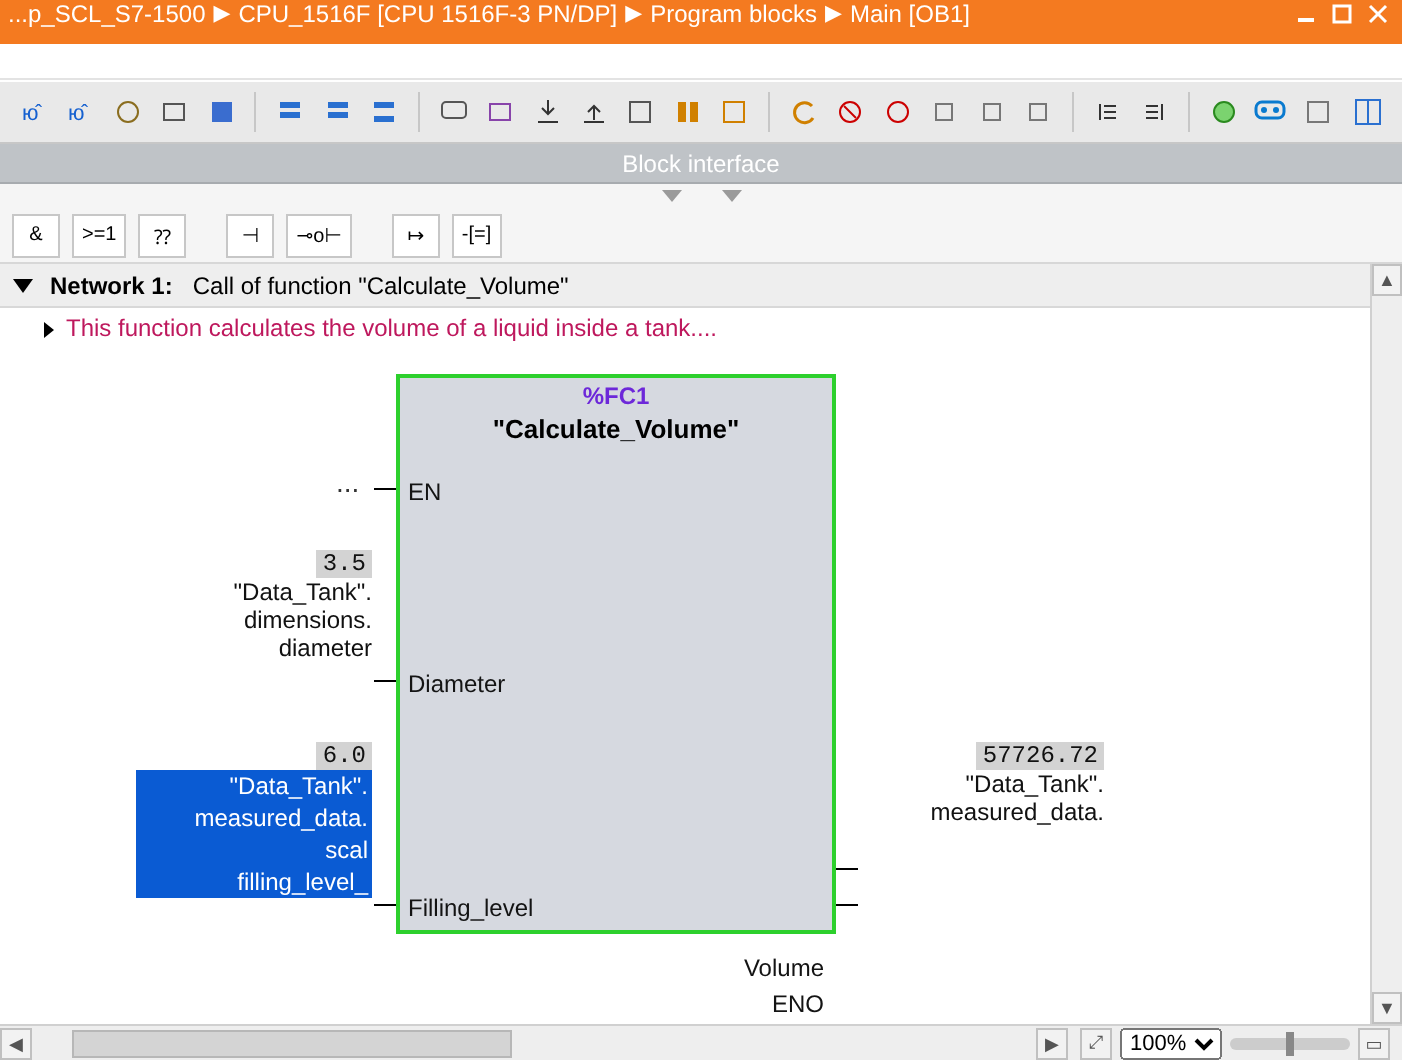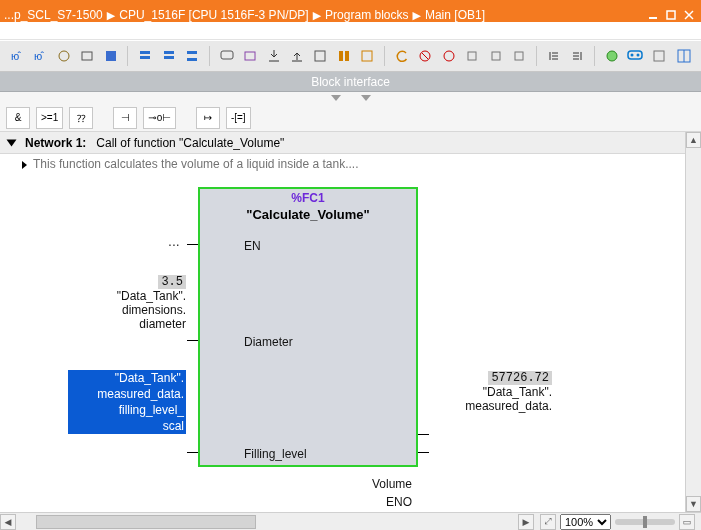--- a/index.html
+++ b/index.html
@@ -1,19 +1,19 @@
 <!DOCTYPE html>
 <html><head>
 <meta charset="utf-8">
 <style>
   * { box-sizing: border-box; margin: 0; padding: 0; font-family: "Segoe UI", Tahoma, sans-serif; }
   body { width: 701px; height: 530px; background: #fff; overflow: hidden; font-size: 12px; color: #000; }
 
   
-  .titlebar { height: 22px; background: #f47a20; color: #fff; display: flex; align-items: flex-end; padding: 0 4px; font-size: 12px; }
+  .titlebar { height: 22px; background: #f47a20; color: #fff; display: flex; align-items: flex-start; padding: 0 4px; font-size: 12px; }
   .titlebar .crumb { white-space: nowrap; }
   .titlebar .sep { margin: 0 4px; color: #fff; font-size: 11px; }
   .titlebar .spacer { flex: 1; }
   .titlebar .winbtn { width: 16px; height: 14px; margin-left: 2px; display: inline-flex; align-items: center; justify-content: center; cursor: pointer; }
   .titlebar .winbtn svg { stroke: #fff; }
 
   
   .toolbar { height: 32px; background: #e9e9e9; border-top: 1px solid #fff; border-bottom: 1px solid #c7c7c7; display: flex; align-items: center; padding: 0 6px; gap: 2px; }
   .toolbar .tbtn { width: 22px; height: 22px; display: inline-flex; align-items: center; justify-content: center; border: 1px solid transparent; cursor: pointer; border-radius:2px; }
   .toolbar .tsep { width: 1px; height: 20px; background: #c7c7c7; margin: 0 4px; }
@@ -41,31 +41,31 @@
   .hscroll .thumb { position:absolute; left:20px; width:220px; top:1px; bottom:1px; background:#d4d4d4; border:1px solid #b7b7b7; }
   .hscroll .zoom { display:flex; align-items:center; gap:4px; padding: 0 6px; }
   .hscroll select { font-size:11px; height:16px; }
   .hscroll .slider { width:60px; height:6px; background:#ccc; position:relative; border-radius:3px;}
   .hscroll .slider .knob { position:absolute; left:28px; top:-3px; width:4px; height:12px; background:#888; }
 
   
   .network-header { background:#eeeeee; height:22px; display:flex; align-items:center; padding: 0 8px; gap:10px; border-bottom:1px solid #d8d8d8;}
   .network-header .tri { width:0;height:0; border-top:5px solid transparent; border-bottom:5px solid transparent; border-left:7px solid #000; transform:rotate(90deg);}
   .network-header .title { font-weight:bold; }
-  .network-desc { padding:3px 8px 2px 22px; font-size:12px; color:#737373;}
+  .network-desc { padding:3px 8px 2px 22px; font-size:12px; color:#be185d;}
   .network-desc .mini-tri { display:inline-block; width:0;height:0; border-top:4px solid transparent; border-bottom:4px solid transparent; border-left:5px solid #000; margin-right:6px; vertical-align:middle;}
 
   
   .canvas { position:relative; height: 330px; }
 
   .block { position:absolute; left:198px; top:14px; width:220px; height:280px; border:2px solid #2dd02d; background:#d6d9e0; }
   .block .symname { text-align:center; color:#6d28d9; font-weight:bold; padding-top:2px; font-size:12px;}
   .block .instname { text-align:center; font-weight:bold; font-size:13px; padding:2px 0 8px 0; color:#000;}
   .block .pin { position:absolute; font-size:12px; color:#141414; }
-  .pin.left { left:4px;margin-left:40px; }
+  .pin.left { left:4px; }
   .pin.right { right:4px; text-align:right;margin-top:48px;}
   .conn { position:absolute; background:#000; }
 
   .tag { position:absolute; font-size:12px; text-align:right; color:#111;}
   .tag .val { background:#d3d3d3; display:inline-block; padding:0 3px;font-family:Liberation Mono, monospace;}
   .sel { background:#0a5bd3; color:#fff; padding:1px 2px; text-align:right;}
 
   .dotdot { position:absolute; font-size:14px; color:#333; }
 </style>
 </head>
@@ -311,24 +311,25 @@
       <span class="dotdot" style="left:168px; top:60px;">...</span>
 
       <div class="tag" style="left:88px; top:101px; width:98px;">
         <div><span class="val">3.5</span></div>
         <div>"Data_Tank".</div>
         <div>dimensions.</div>
         <div>diameter</div>
       </div>
 
       <div class="tag" style="left:68px; top:197px; width:118px;">
+        <div><span class="val">6.0</span></div>
         <div class="sel">"Data_Tank".</div>
         <div class="sel">measured_data.</div>
+        <div class="sel">scal</div>
         <div class="sel">filling_level_</div>
-        <div class="sel">scal</div>
       </div>
 
       <div class="tag" style="left:432px; top:197px; width:120px; text-align:right;">
         <div><span class="val">57726.72</span></div>
         <div>"Data_Tank".</div>
         <div>measured_data.</div>
       </div>
 
     </div>
   </div>

